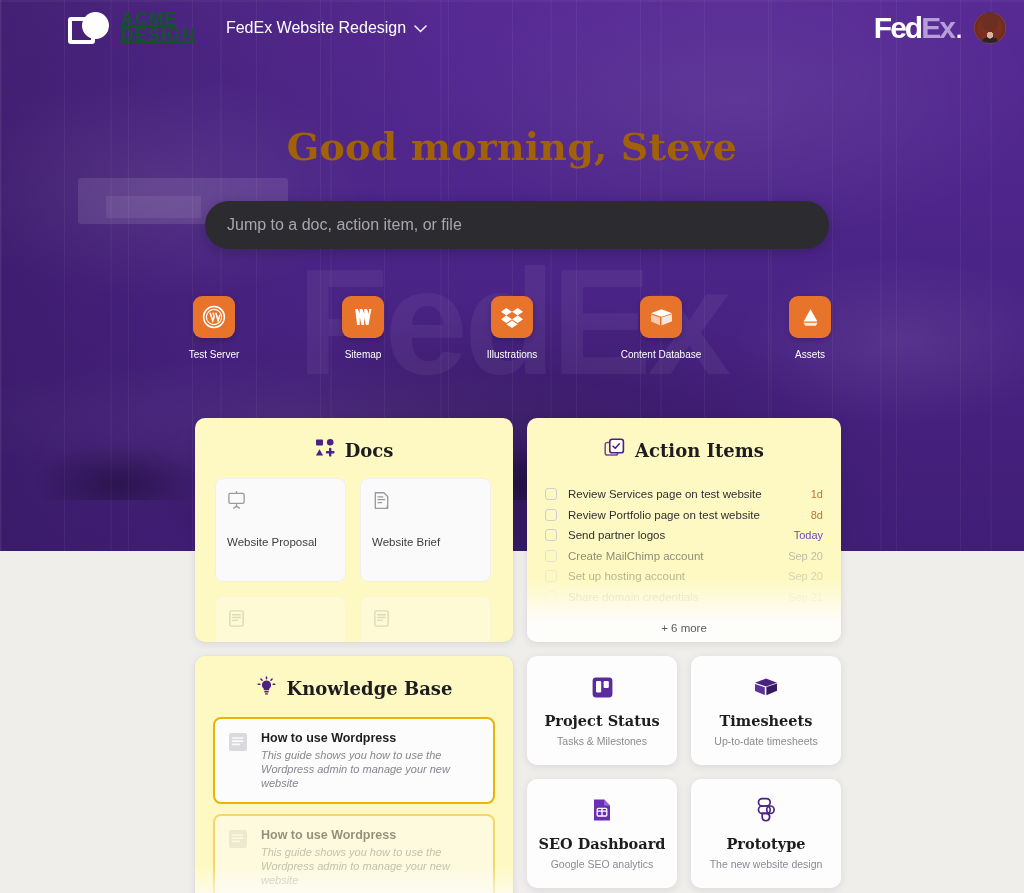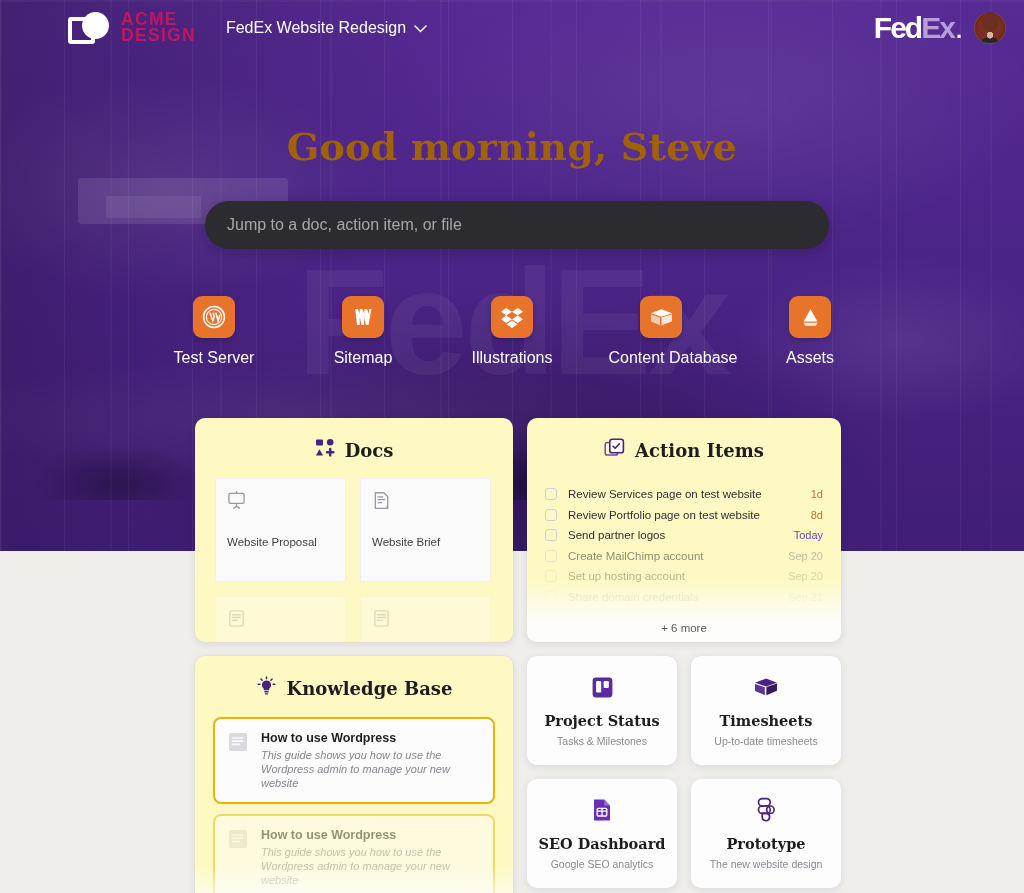--- a/index.html
+++ b/index.html
@@ -99,25 +99,26 @@
     border: 4px solid #fff;
     border-radius: 3px;
   }
   .logo-mark .ci {
     position: absolute; left: 14px; top: 1px;
     width: 27px; height: 27px;
     background: #fff;
     border-radius: 50%;
   }
   .logo-text {
-    color: #be185d;
+    color: #14532d;
     font-weight: bold;
     font-size: 17.5px;
     line-height: 15.5px;
     letter-spacing: 1.3px;
+    text-decoration: underline;
   }
   .project-switch {
     margin-left: 30px;
     display: flex; align-items: center; gap: 8px;
     color: #ffffff;
     font-size: 16px;
     cursor: pointer;
   }
   .chev { display: block; }
   .topbar-right {
@@ -198,21 +199,21 @@
     width: 42px; height: 42px;
     margin: 0 auto;
     border-radius: 9px;
     background: #E8742C;
     display: flex; align-items: center; justify-content: center;
     box-shadow: 0 2px 5px rgba(0,0,0,.2);
   }
   .ql-label {
     margin-top: 11px;
     color: #ffffff;
-    font-size: 16px;
+    font-size: 10px;
     white-space: nowrap;
   }
 
   
   .grid {
     position: absolute;
     top: 418px; left: 195px;
     width: 646px;
     z-index: 4;
   }
@@ -241,21 +242,21 @@
   }
 
   
   .docs-card { height: 224px; }
   .docs-body { padding: 0 20px; }
   .docs-grid { display: flex; gap: 14px; flex-wrap: wrap; }
   .doc-tile {
     width: 131px; height: 104px;
     background: #FAFAFB;
     border: 1px solid #EFEFF1;
-    border-radius: 0;
+    border-radius: 8px;
     padding: 12px 11px;
   }
   .doc-tile .tname {
     margin-top: 22px;
     font-size: 11.5px;
     color: #3d3d42;
   }
   .fade-row { opacity: .32; }
 
   

